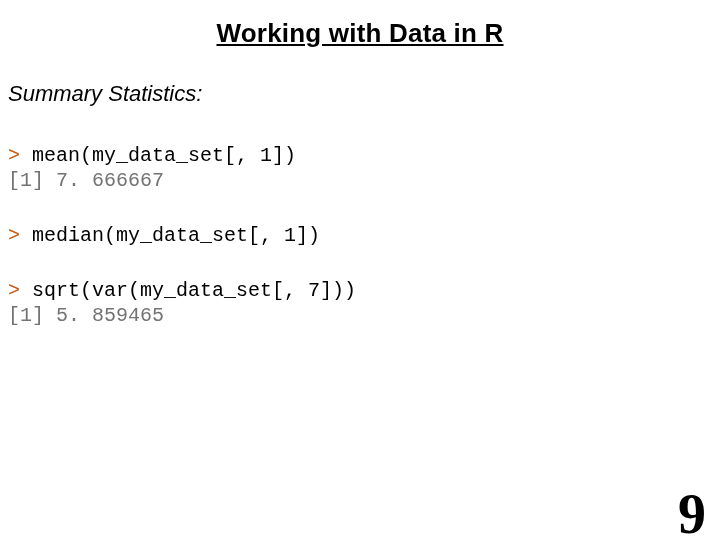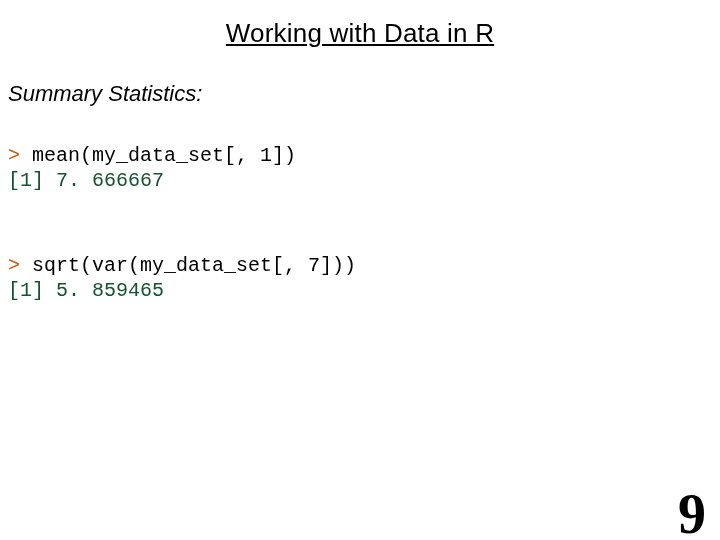--- a/index.html
+++ b/index.html
@@ -8,21 +8,21 @@
       height: 540px;
       background: #ffffff;
       font-family: "Verdana", "Geneva", sans-serif;
       color: #000;
       position: relative;
       overflow: hidden;
     }
     .slide-title {
       text-align: center;
       font-size: 26px;
-      font-weight: normal;
+      font-weight: bold;
       text-decoration: underline;
       padding-top: 18px;
       padding-bottom: 10px;
       letter-spacing: 0.2px;
     }
     .section-heading {
       font-size: 22px;
       font-weight: normal;
       padding-left: 8px;
       padding-top: 22px;
@@ -31,21 +31,21 @@
     }
     .code-block {
       font-family: "Courier New", Courier, monospace;
       font-size: 20px;
       padding-left: 8px;
       padding-top: 30px;
       line-height: 1.25;
     }
     .prompt { color: #C55A11; }
     .command { color: #000000; }
-    .output { color: #14532d; }
+    .output { color: #737373; }
     .page-number {
       position: absolute;
       right: 14px;
       bottom: -6px;
       font-family: "Times New Roman", Times, serif;
       font-size: 56px;
       font-weight: bold;
       color: #000;
     }
   </style>
@@ -58,20 +58,24 @@
 
 <div class="code-block">
   <div>
     <span class="prompt">&gt;</span>
     <span class="command">mean(my_data_set[, 1])</span>
   </div>
   <div class="output">[1] 7. 666667</div>
 </div>
 
 <div class="code-block">
+  <div>
+    <span class="prompt">&gt;</span>
+    <span class="command">median(my_data_set[, 1])</span>
+  </div>
 </div>
 
 <div class="code-block">
   <div>
     <span class="prompt">&gt;</span>
     <span class="command">sqrt(var(my_data_set[, 7]))</span>
   </div>
   <div class="output">[1] 5. 859465</div>
 </div>
 

